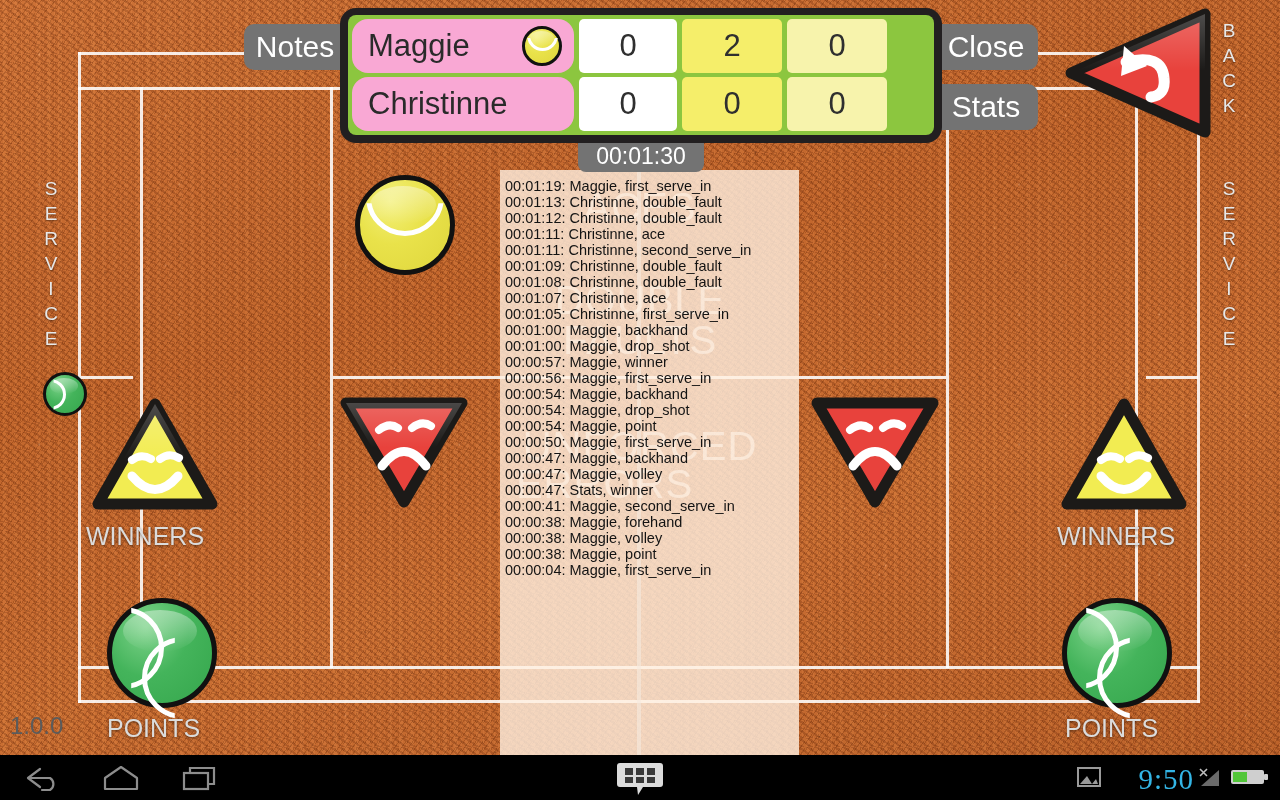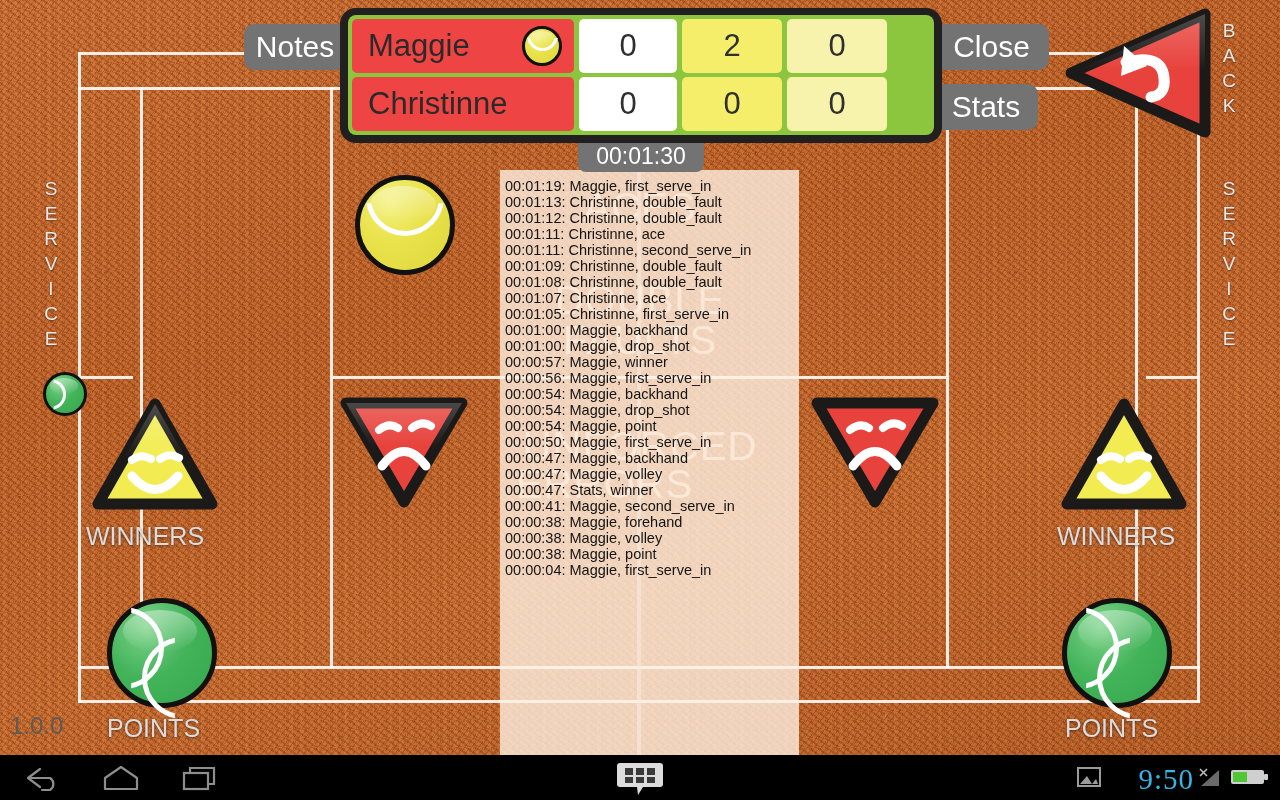--- a/index.html
+++ b/index.html
@@ -58,37 +58,37 @@
   .tri { position: absolute; }
   .tri svg { display: block; overflow: visible; }
 
   
   .pill {
     position: absolute; background: #737373; color: #fff;
     border-radius: 10px; display: flex; align-items: center; justify-content: center;
     font-size: 30px; z-index: 6;
   }
   #notes-btn { left: 244px; top: 24px; width: 102px; height: 46px; border-radius: 10px 0 0 10px; }
-  #close-btn { left: 934px; top: 24px; width: 115px; height: 46px; border-radius: 0 10px 10px 0; }
+  #close-btn { left: 934px; top: 24px; width: 104px; height: 46px; border-radius: 0 10px 10px 0; }
   #stats-btn { left: 934px; top: 84px; width: 104px; height: 46px; border-radius: 0 10px 10px 0; }
   #timer-chip {
     left: 578px; top: 140px; width: 126px; height: 32px;
     border-radius: 0 0 8px 8px; font-size: 23px; z-index: 7;
   }
 
   
   #scoreboard {
     position: absolute; left: 340px; top: 8px; width: 602px; height: 135px;
     background: #221f20; border-radius: 16px; padding: 7px 8px; z-index: 8;
     display: flex; flex-direction: column; gap: 0;
   }
   .sb-inner { background: #8cc63f; border-radius: 8px; padding: 4px; display: flex; flex-direction: column; gap: 4px; }
   .sb-row { display: flex; gap: 5px; height: 54px; }
   .sb-name {
-    flex: 0 0 222px; background: #ef4444; border-radius: 5px;
+    flex: 0 0 222px; background: #f9a8d4; border-radius: 16px;
     display: flex; align-items: center; position: relative;
     padding-left: 16px; font-size: 31px; color: #2a2a2a;
   }
   .sb-cell {
     border-radius: 5px; display: flex; align-items: center; justify-content: center;
     font-size: 31px; color: #2f2f2f;
   }
   .c-white { flex: 0 0 98px; background: #fff; }
   .c-yellow { flex: 0 0 100px; background: #f5ee6a; }
   .c-pale  { flex: 0 0 100px; background: #f7f3ac; }

